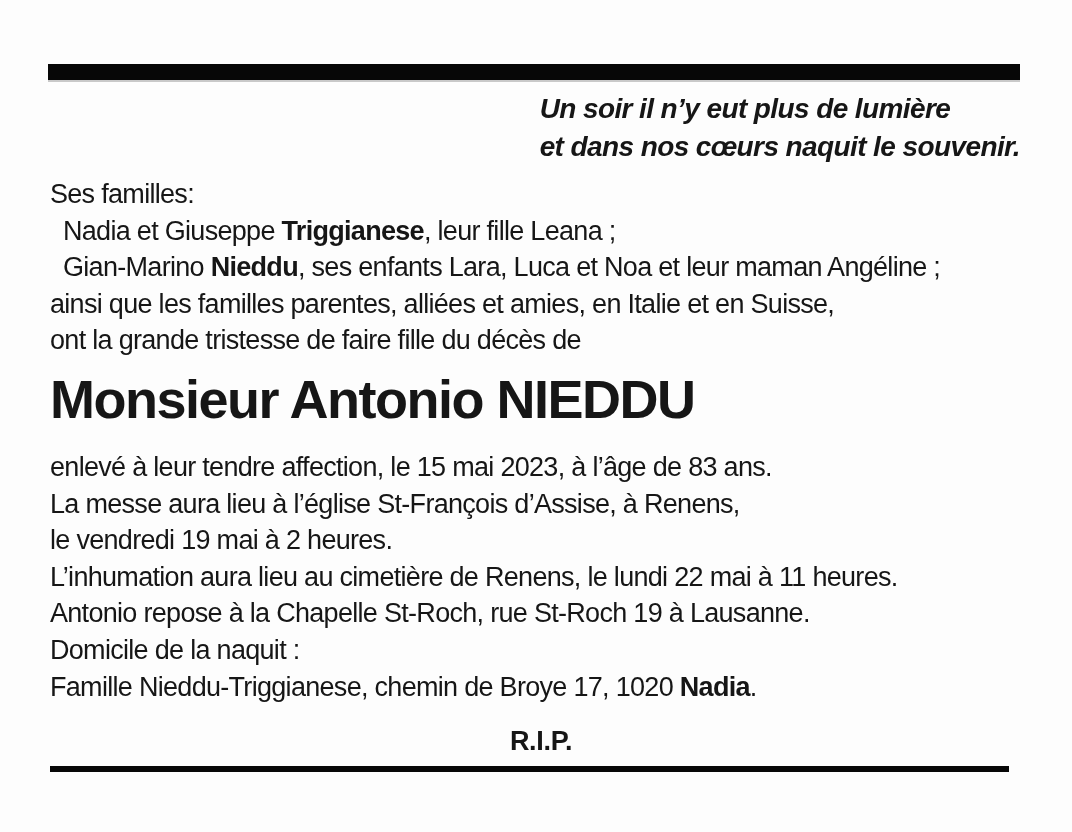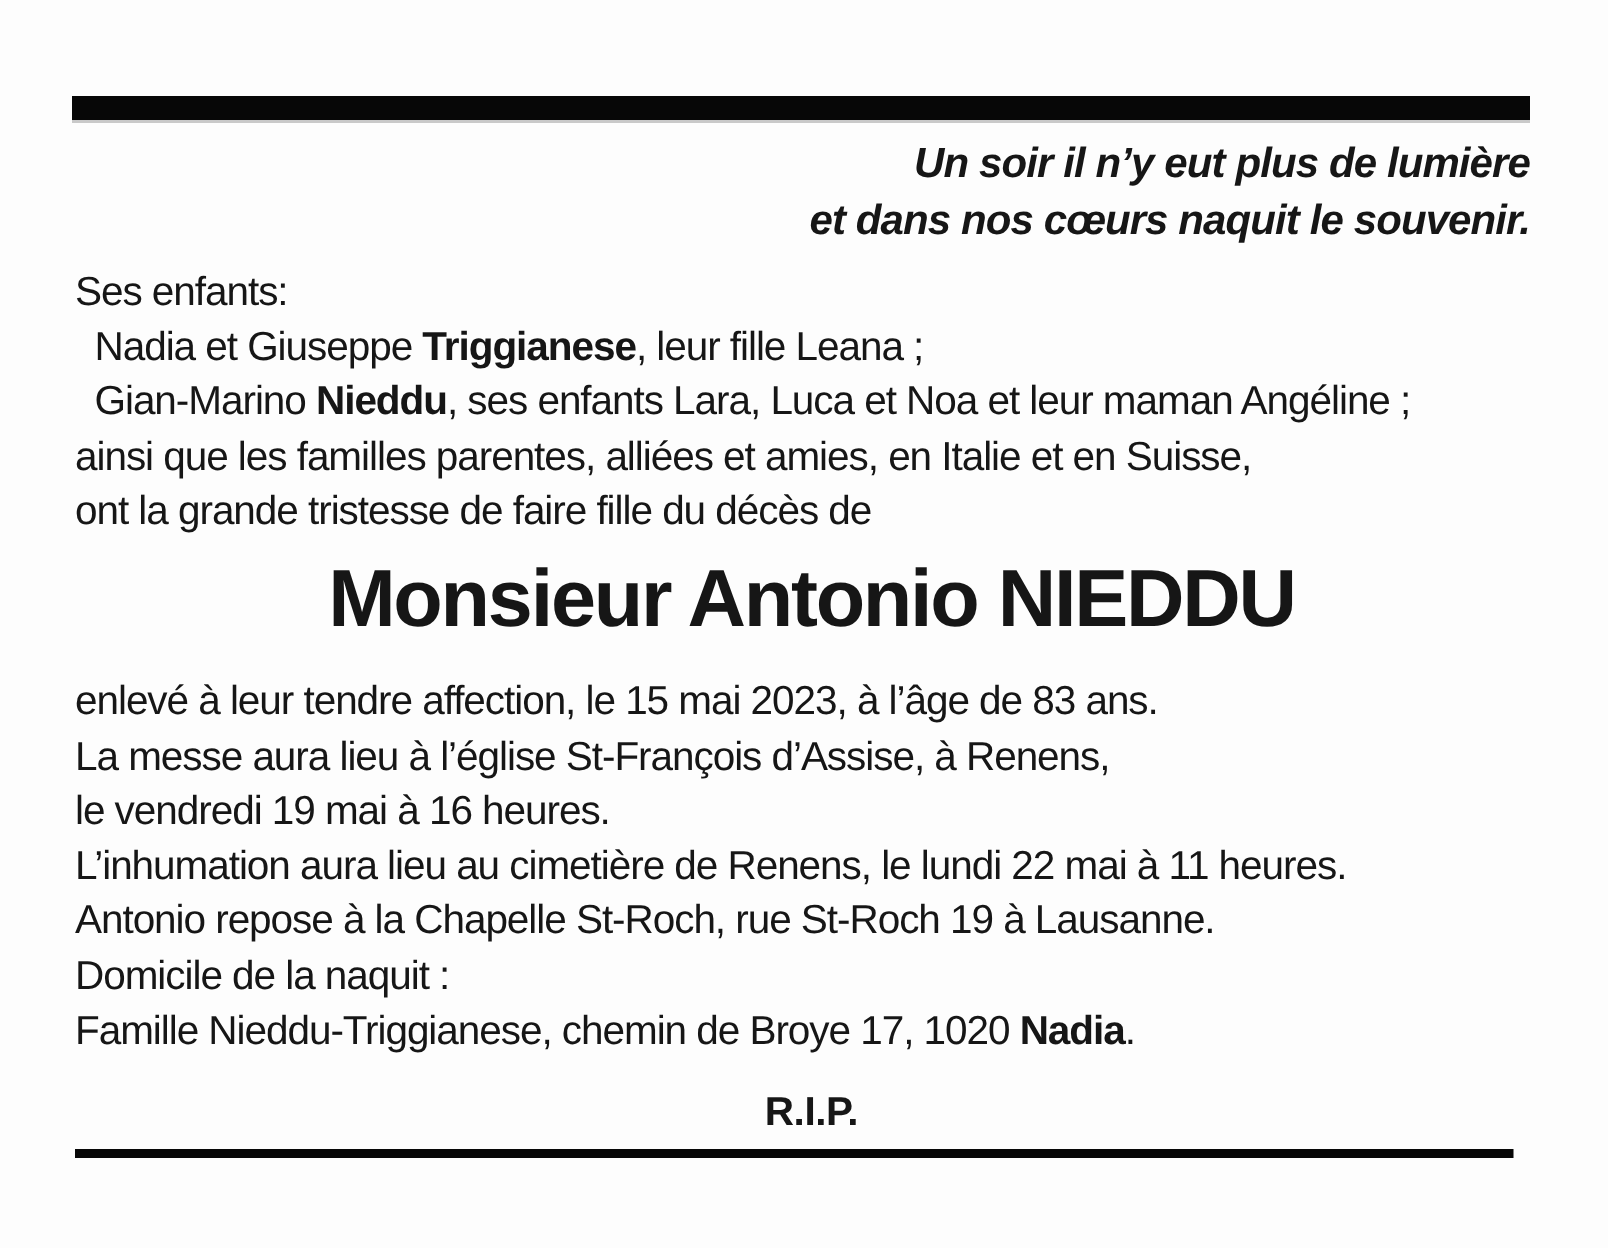--- a/index.html
+++ b/index.html
@@ -16,42 +16,41 @@
   .rule.top {
     left: 48px; top: 64px; width: 972px; height: 16px;
     box-shadow: 0 2px 0 #c9c9c9;
   }
   .rule.bottom {
     left: 50px; top: 766px; width: 959px; height: 6px;
   }
   .epigraph {
     position: absolute;
     top: 90px; right: 52px;
-    text-align: right;
     font-style: italic;
     font-weight: 600;
     font-size: 28px;
     line-height: 38px;
     letter-spacing: -0.6px;
     white-space: nowrap;
   }
   .content {
     position: absolute;
     left: 50px; top: 176px; right: 40px;
     font-size: 27px;
     line-height: 36.6px;
     letter-spacing: -0.7px;
     white-space: nowrap;
   }
   .line { min-height: 36.6px; }
   .line.indent { padding-left: 13px; }
   .line strong, .rip { font-weight: bold; }
   .name {
     margin: 8px 0 18px;
-    text-align: center;
+    text-align: left;
     font-size: 54px;
     line-height: 64px;
     font-weight: bold;
     letter-spacing: -1.5px;
     white-space: nowrap;
   }
   .rip {
     margin-top: 18px;
     text-align: center;
     letter-spacing: -0.3px;
@@ -64,34 +63,34 @@
 
   <div class="rule top"></div>
 
   <div class="epigraph">
     <div>Un soir il n’y eut plus de lumière</div>
     <div>et dans nos cœurs naquit le souvenir.</div>
   </div>
 
   <div class="content">
 
-    <div class="line">Ses enfants:</div>
+    <div class="line">Ses familles:</div>
 
     <div class="line indent"><span>Nadia et Giuseppe </span><strong>Triggianese</strong><span>, leur fille Leana ;</span></div>
 
     <div class="line indent"><span>Gian-Marino </span><strong>Nieddu</strong><span>, ses enfants Lara, Luca et Noa et leur maman Angéline ;</span></div>
 
     <div class="line">ainsi que les familles parentes, alliées et amies, en Italie et en Suisse,</div>
     <div class="line">ont la grande tristesse de faire fille du décès de</div>
 
     <h1 class="name">Monsieur Antonio NIEDDU</h1>
 
     <div class="line">enlevé à leur tendre affection, le 15 mai 2023, à l’âge de 83 ans.</div>
     <div class="line">La messe aura lieu à l’église St-François d’Assise, à Renens,</div>
-    <div class="line">le vendredi 19 mai à 16 heures.</div>
+    <div class="line">le vendredi 19 mai à 2 heures.</div>
     <div class="line">L’inhumation aura lieu au cimetière de Renens, le lundi 22 mai à 11 heures.</div>
     <div class="line">Antonio repose à la Chapelle St-Roch, rue St-Roch 19 à Lausanne.</div>
     <div class="line">Domicile de la naquit :</div>
 
     <div class="line"><span>Famille Nieddu-Triggianese, chemin de Broye 17, 1020 </span><strong>Nadia</strong><span>.</span></div>
 
     <div class="rip">R.I.P.</div>
   </div>
 
   <div class="rule bottom"></div>

